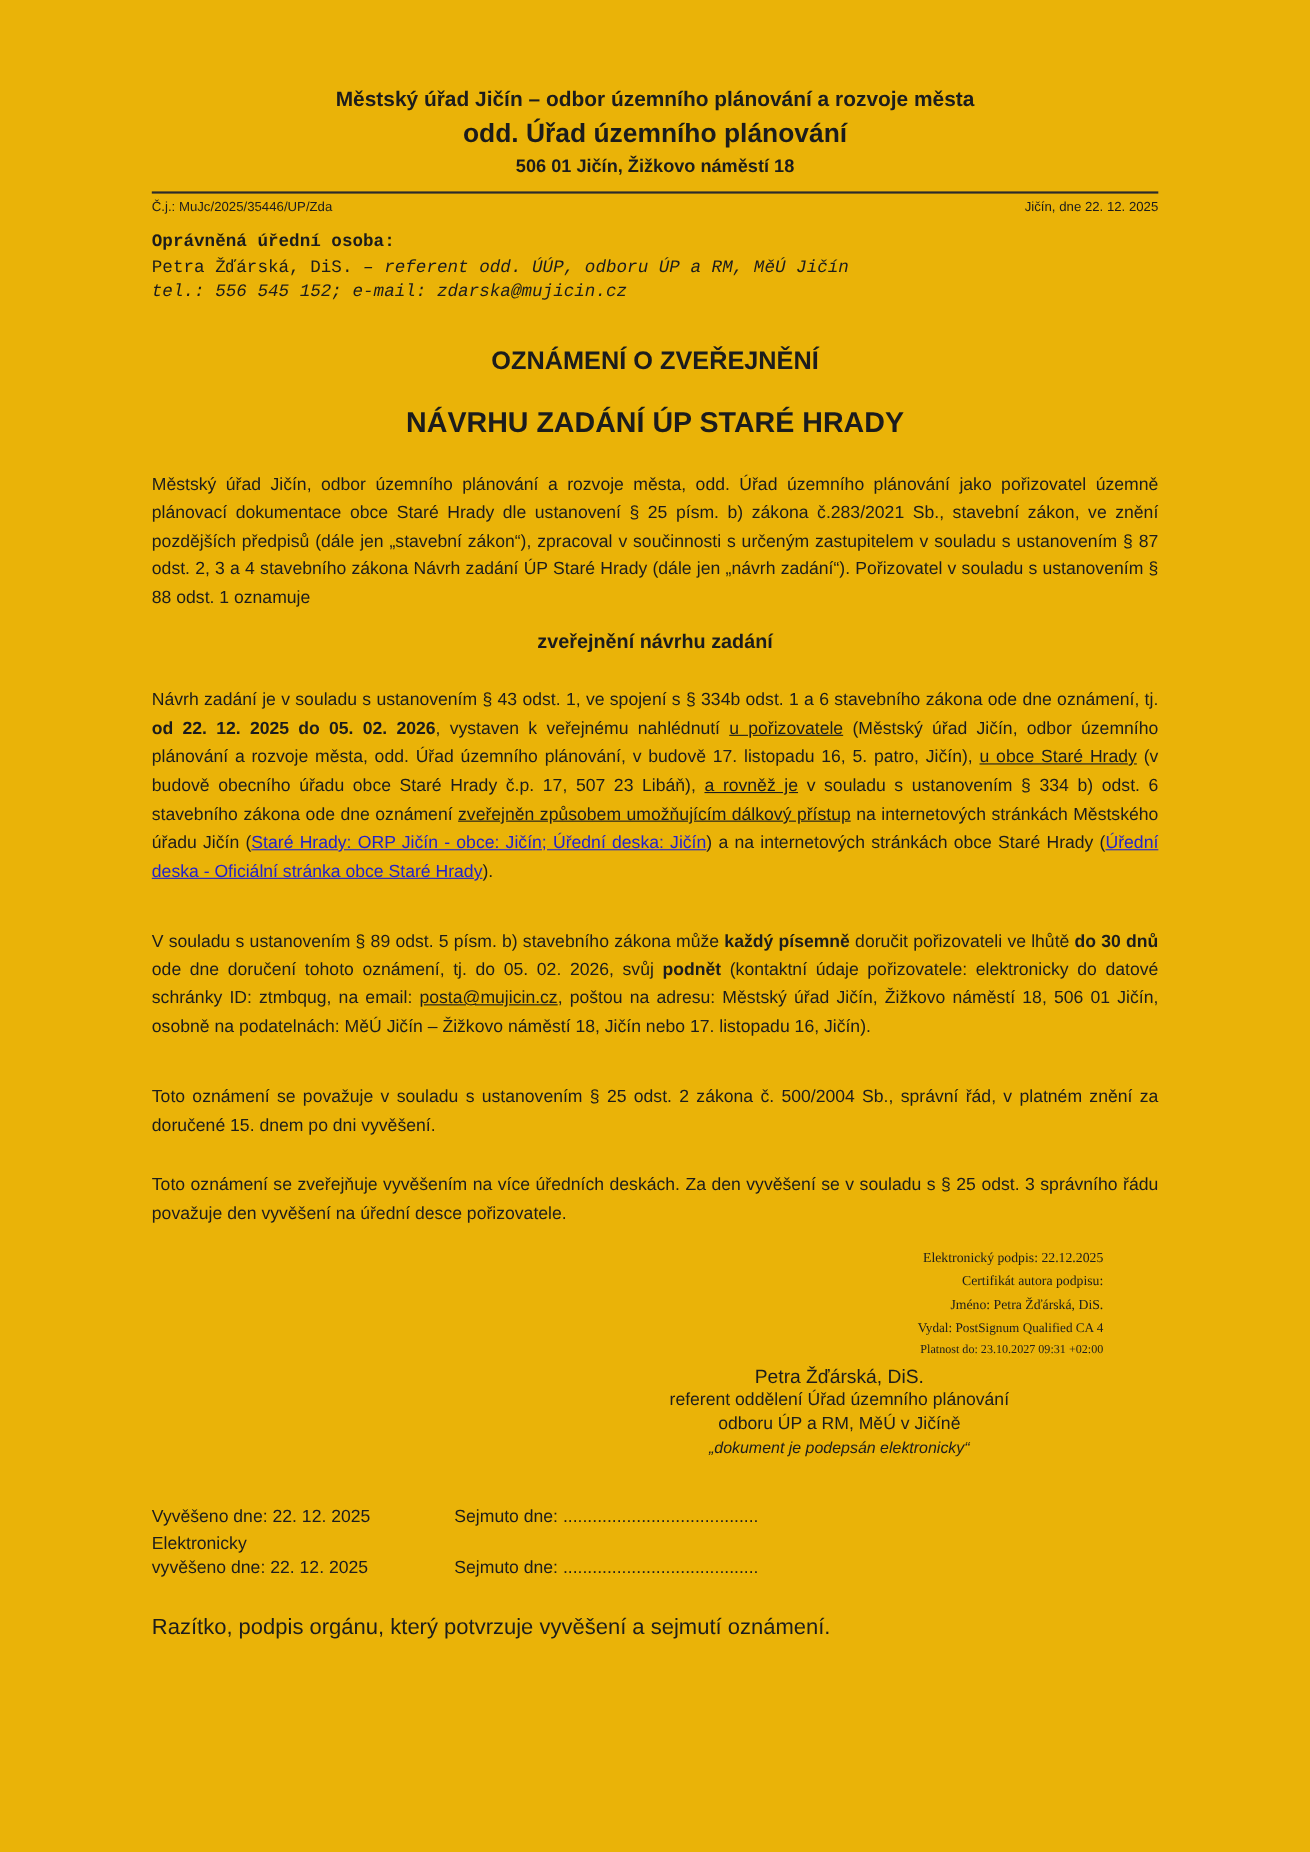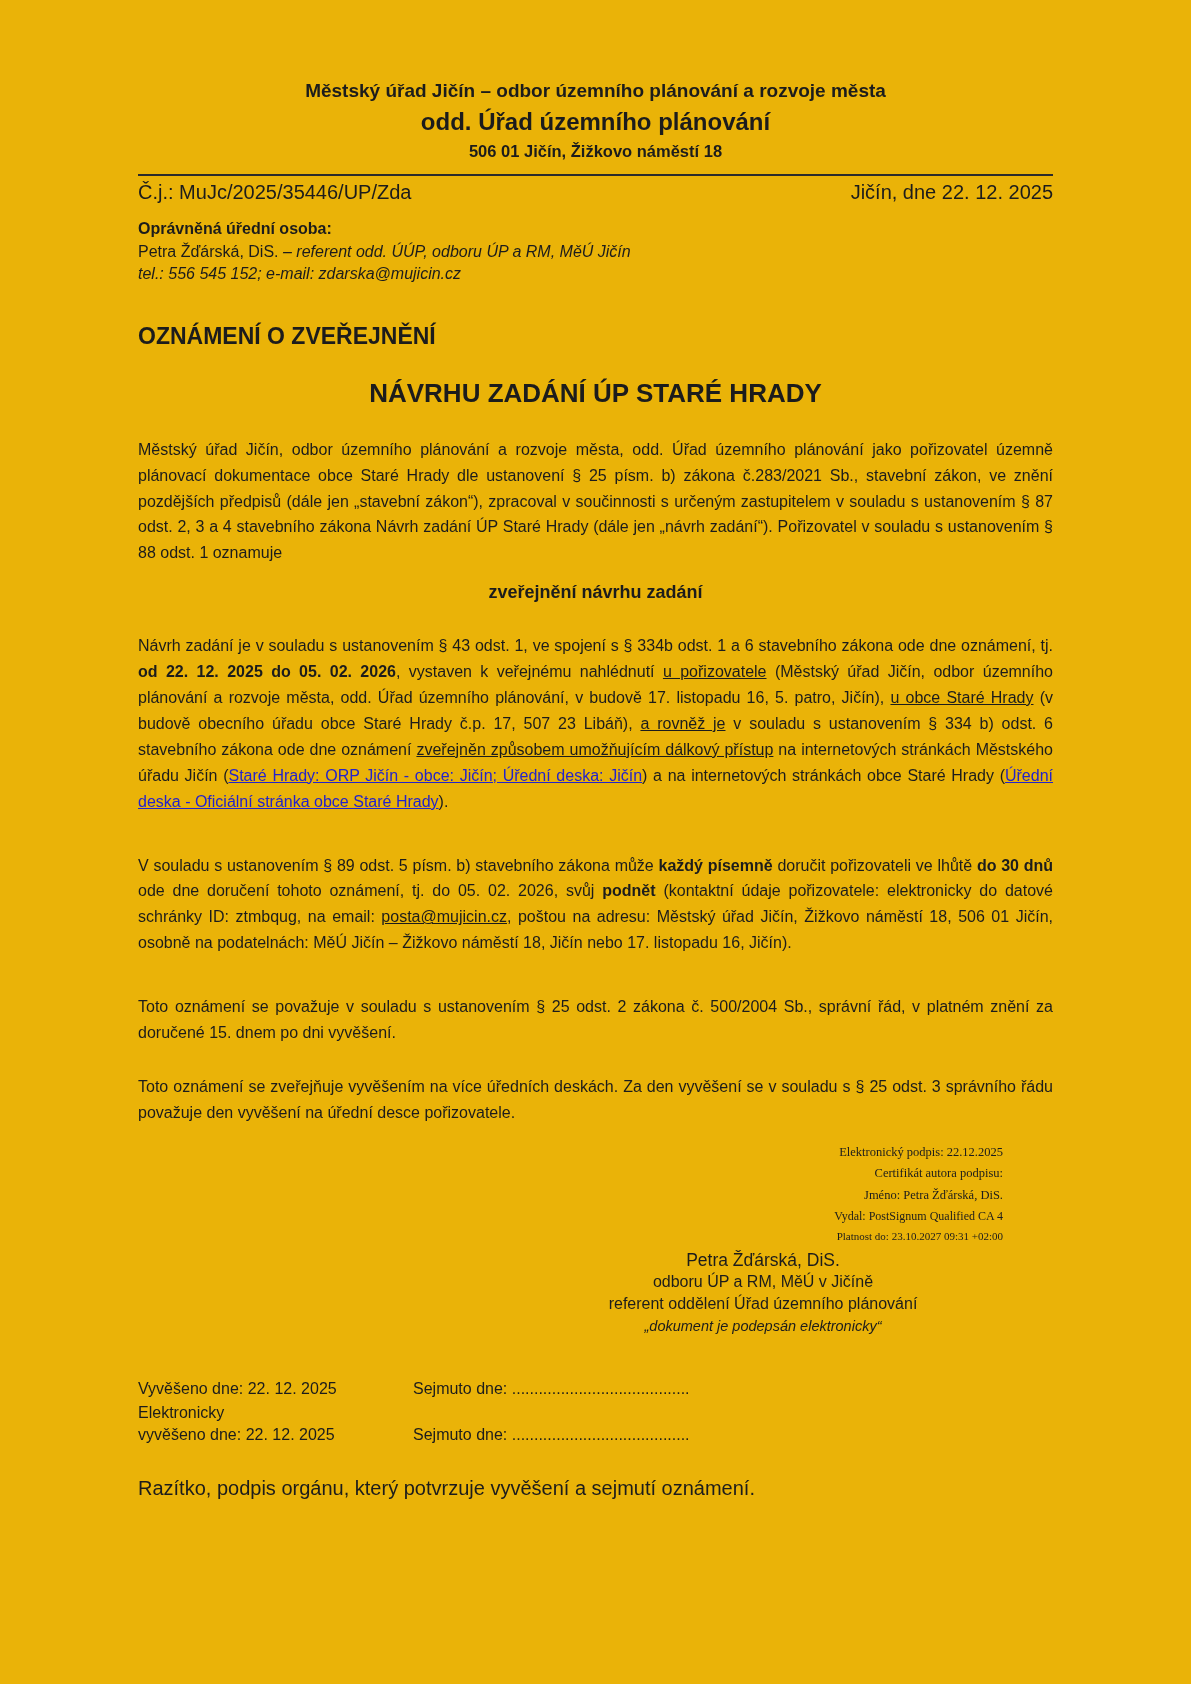--- a/index.html
+++ b/index.html
@@ -26,39 +26,39 @@
   .hdr-line2{font-size:24px;line-height:1.35;margin-top:2px;}
   .hdr-line3{font-size:16.5px;line-height:1.3;margin-top:3px;}
   .rule{
     margin-top:12px;
     border-top:2px solid #2b2b2b;
     height:0;
   }
   .ref-row{
     display:flex;
     justify-content:space-between;
-    font-size:20px;
+    font-size:12px;
     margin-top:5px;
   }
-  .official{margin-top:14px;font-size:16px;line-height:1.38;}
+  .official{margin-top:14px;font-size:16px;line-height:1.38;font-family:Liberation Mono, monospace;}
   .official .label{font-weight:bold;}
   .i{font-style:italic;}
   .b{font-weight:bold;}
   .u{text-decoration:underline;}
   .link{color:var(--link);text-decoration:underline;}
 
   .title-main{
     text-align:center;
     font-weight:bold;
     font-size:42px;
     margin-top:26px;
     letter-spacing:0.5px;
   }
   .title-sub1{
-    text-align:left;
+    text-align:center;
     font-weight:bold;
     font-size:23px;
     margin-top:38px;
   }
   .title-sub2{
     text-align:center;
     font-weight:bold;
     font-size:26px;
     margin-top:28px;
   }
@@ -167,22 +167,22 @@
 
   <div class="sig-col">
     <div class="stamp">
       <div>Elektronický podpis: 22.12.2025</div>
       <div>Certifikát autora podpisu:</div>
       <div>Jméno: Petra Žďárská, DiS.</div>
       <div>Vydal: PostSignum Qualified CA 4</div>
       <div>Platnost do: 23.10.2027 09:31 +02:00</div>
     </div>
     <div class="sig-name">Petra Žďárská, DiS.</div>
+    <div class="sig-role">referent oddělení Úřad územního plánování</div>
     <div class="sig-role">odboru ÚP a RM, MěÚ v Jičíně</div>
-    <div class="sig-role">referent oddělení Úřad územního plánování</div>
     <div class="sig-note">„dokument je podepsán elektronicky“</div>
   </div>
 
   <div class="posting">
     <div class="post-row">
       <div class="post-left">
         <span>Vyvěšeno dne:</span>
         <span>22. 12. 2025</span>
       </div>
       <div class="post-right">

